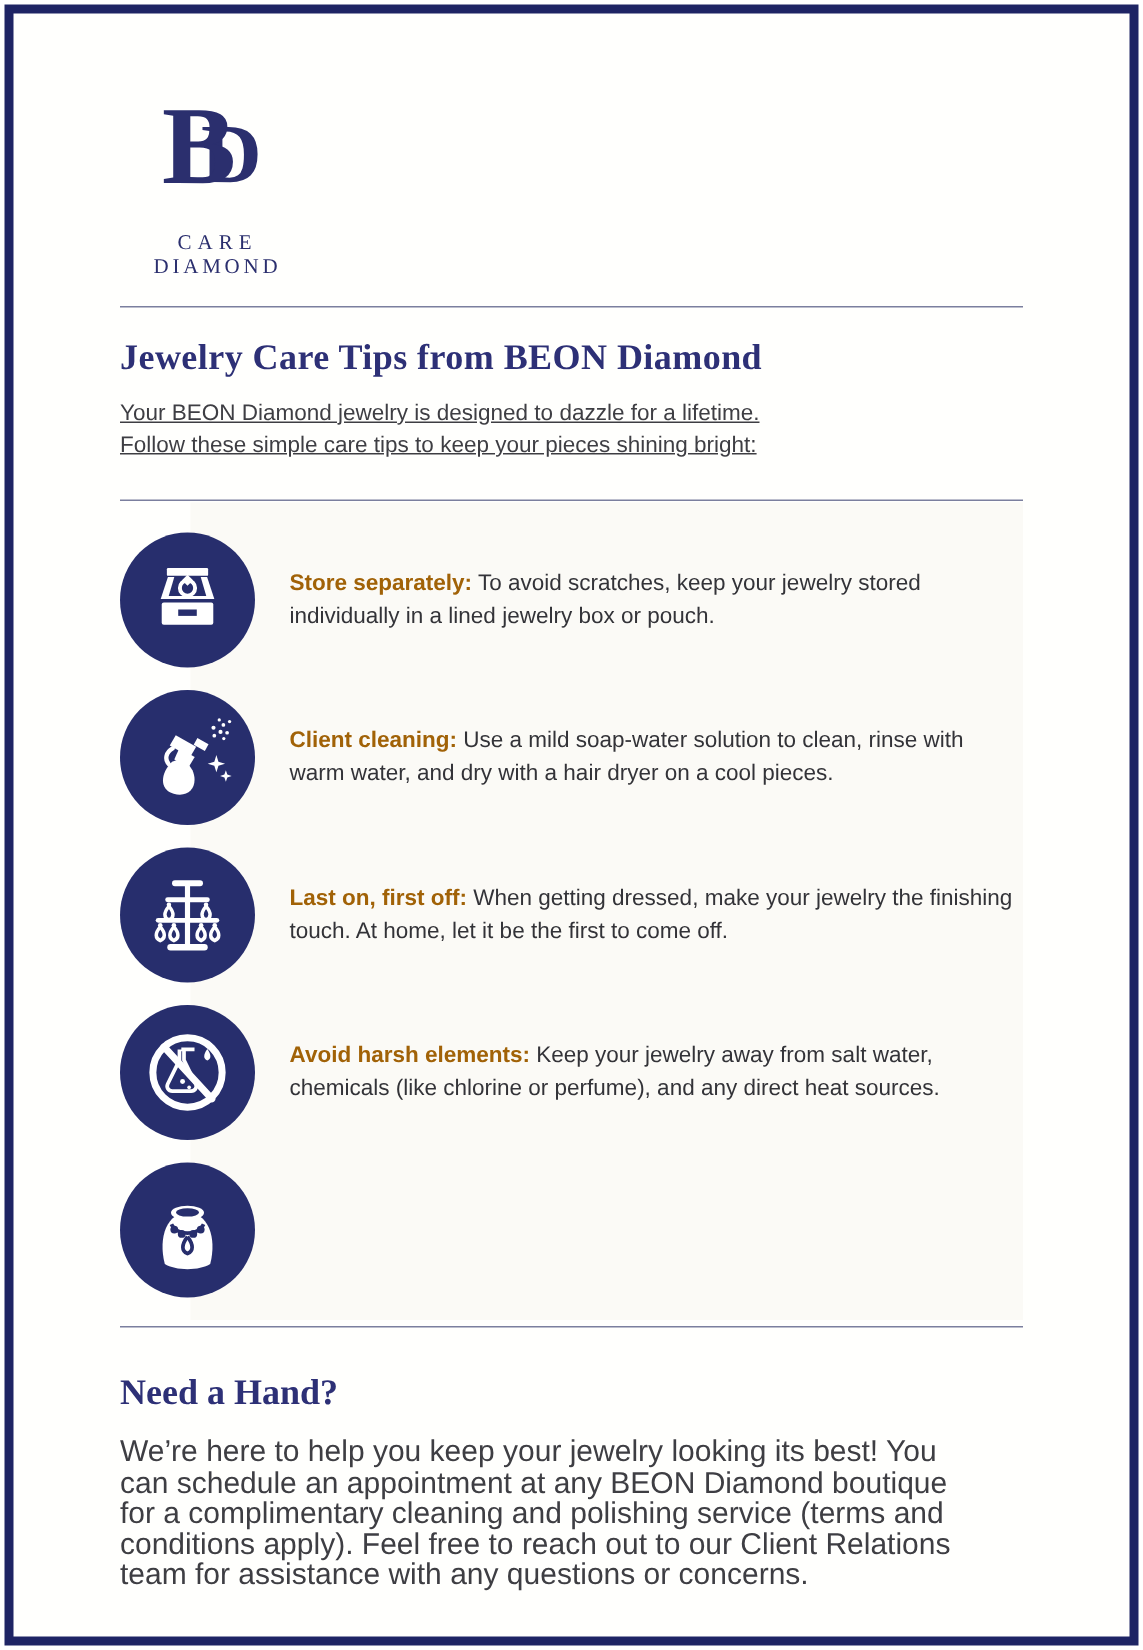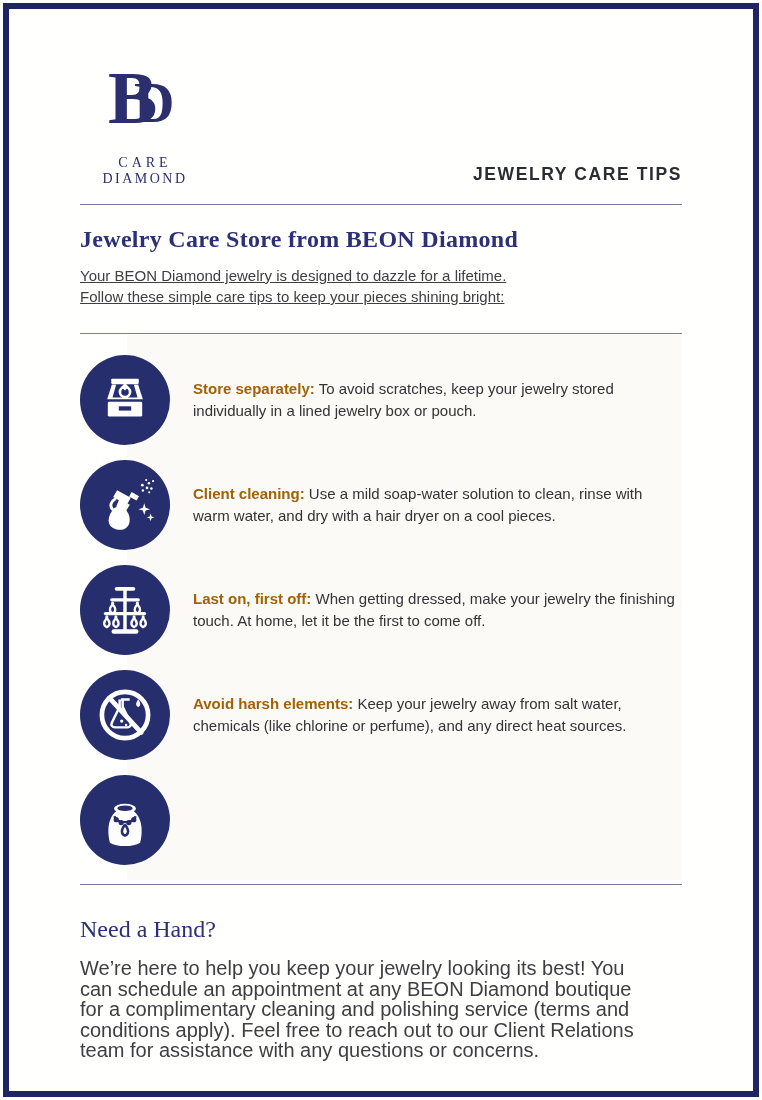--- a/index.html
+++ b/index.html
@@ -28,45 +28,44 @@
   
   .tips{position:relative;padding:13px 0 10px 0;}
   .tips-bg{position:absolute;left:47px;right:0;top:1px;bottom:2px;background:#fbfaf6;}
   .tip{position:relative;display:flex;align-items:center;height:105px;}
   .badge{flex:none;width:90px;height:90px;border-radius:50%;background:#272e6d;display:flex;align-items:center;justify-content:center;}
   .badge svg{width:66px;height:66px;display:block;}
   .tip p{margin:0 0 0 23px;width:505px;font-size:15px;line-height:22px;color:#333338;}
   .tip b{color:#a16207;}
 
   
-  .need h2{font-family:"Liberation Serif",serif;font-weight:normal;font-size:24px;color:#2d3076;margin:31px 0 0 0;}
+  .need h2{font-family:"Liberation Serif",serif;font-weight:bold;font-size:24px;color:#2d3076;margin:31px 0 0 0;}
   .need p{margin:15px 0 0 0;font-size:20px;line-height:20.5px;color:#3e3e43;width:578px;}
 </style>
 </head>
 <body>
 
 <div class="frame">
   <div class="content">
 
     <header class="top">
       <div class="brand">
         <div class="monogram">
           <span class="d">D</span>
           <span class="b">B</span>
         </div>
         <div class="brand-name">CARE</div>
         <div class="brand-name2">DIAMOND</div>
       </div>
-      <div class="doc-title">JEWELRY CARE TIPS</div>
     </header>
 
     <hr class="rule rule-1">
 
     <section class="intro">
-      <h1>Jewelry Care Store from BEON Diamond</h1>
+      <h1>Jewelry Care Tips from BEON Diamond</h1>
       <p>Your BEON Diamond jewelry is designed to dazzle for a lifetime.
 Follow these simple care tips to keep your pieces shining bright:</p>
     </section>
 
     <hr class="rule rule-2">
 
     <section class="tips">
       <div class="tips-bg"></div>
 
       <div class="tip">

